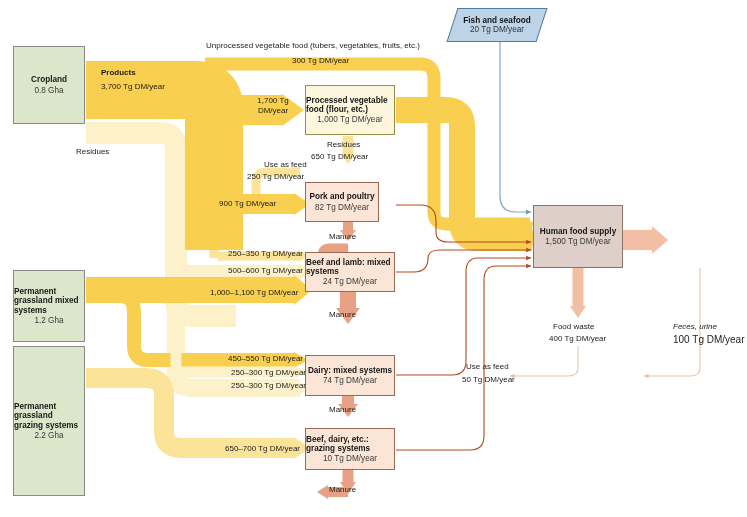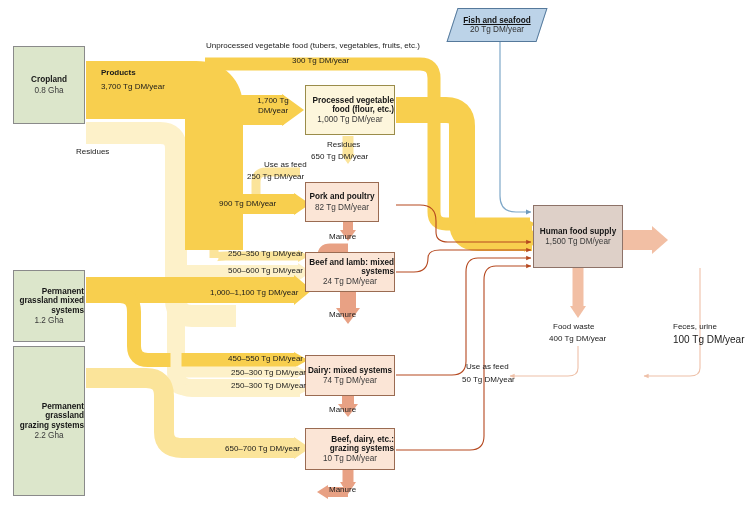--- a/index.html
+++ b/index.html
@@ -1,20 +1,20 @@
 <!DOCTYPE html>
 <html><head>
 <meta charset="utf-8">
 <style>
   html,body{margin:0;padding:0;background:#ffffff;}
   body{font-family:"Liberation Sans","DejaVu Sans",sans-serif;}
   #stage{position:relative;width:747px;height:517px;background:#ffffff;overflow:hidden;}
   #svg-layer{position:absolute;left:0;top:0;width:747px;height:517px;}
   .node{position:absolute;box-sizing:border-box;display:flex;flex-direction:column;
-        align-items:center;justify-content:center;text-align:right;line-height:1.12;}
+        align-items:center;justify-content:center;text-align:left;line-height:1.12;}
   .node .t{font-size:8.2px;color:#161616;font-weight:600;}
   .node .v{font-size:8.2px;color:#3a3a3a;margin-top:1px;}
   .land{background:#dce6cb;border:1px solid #8a8a8a;}
   .proc{background:#fdf6dc;border:1px solid #9a8c4a;}
   .animal{background:#fbe5d6;border:1px solid #9a6b52;}
   .human{background:#ded0c8;border:1px solid #8d7268;}
   .lbl{position:absolute;font-size:7.6px;color:#1a1a1a;line-height:1.25;white-space:nowrap;}
   .lbl.c{text-align:center;}
   .fishbox{position:absolute;}
   .fishbox .skew{transform:skewX(-18deg);width:100%;height:100%;
@@ -172,21 +172,21 @@
 
   <div class="node human" style="left:533px;top:205px;width:90px;height:63px;">
     <span class="t">Human food supply</span>
     <span class="v">1,500 Tg DM/year</span>
   </div>
 
 
   <div class="fishbox" style="left:452px;top:8px;width:90px;height:34px;">
     <div class="skew"></div>
     <div class="fishtxt">
-      <span class="t" style="font-size:8.2px;font-weight:600;color:#111;text-decoration:underline;">Fish and seafood</span>
+      <span class="t" style="font-size:8.2px;font-weight:600;color:#111;">Fish and seafood</span>
       <span class="v" style="font-size:8.2px;color:#333;">20 Tg DM/year</span>
     </div>
   </div>
 
   <div class="lbl" style="left:101px;top:68px;font-weight:700;font-size:8px;">Products</div>
   <div class="lbl" style="left:101px;top:82px;font-size:8px;">3,700 Tg DM/year</div>
 
   <div class="lbl" style="left:206px;top:41px;font-size:8px;">Unprocessed vegetable food (tubers, vegetables, fruits, etc.)</div>
   <div class="lbl" style="left:292px;top:56px;font-size:8px;">300 Tg DM/year</div>
 
@@ -216,16 +216,16 @@
   <div class="lbl" style="left:329px;top:310px;font-size:8px;">Manure</div>
   <div class="lbl" style="left:329px;top:405px;font-size:8px;">Manure</div>
   <div class="lbl" style="left:329px;top:485px;font-size:8px;">Manure</div>
 
   <div class="lbl" style="left:553px;top:322px;font-size:8px;">Food waste</div>
   <div class="lbl" style="left:549px;top:334px;font-size:8px;">400 Tg DM/year</div>
 
   <div class="lbl" style="left:466px;top:362px;font-size:8px;">Use as feed</div>
   <div class="lbl" style="left:462px;top:375px;font-size:8px;">50 Tg DM/year</div>
 
-  <div class="lbl" style="left:673px;top:322px;font-size:8px;">Feces, urine</div>
+  <div class="lbl" style="left:673px;top:322px;font-size:8px;font-style:italic;">Feces, urine</div>
   <div class="lbl" style="left:673px;top:334px;font-size:10px;">100 Tg DM/year</div>
 
 </div>
 
 </body></html>

